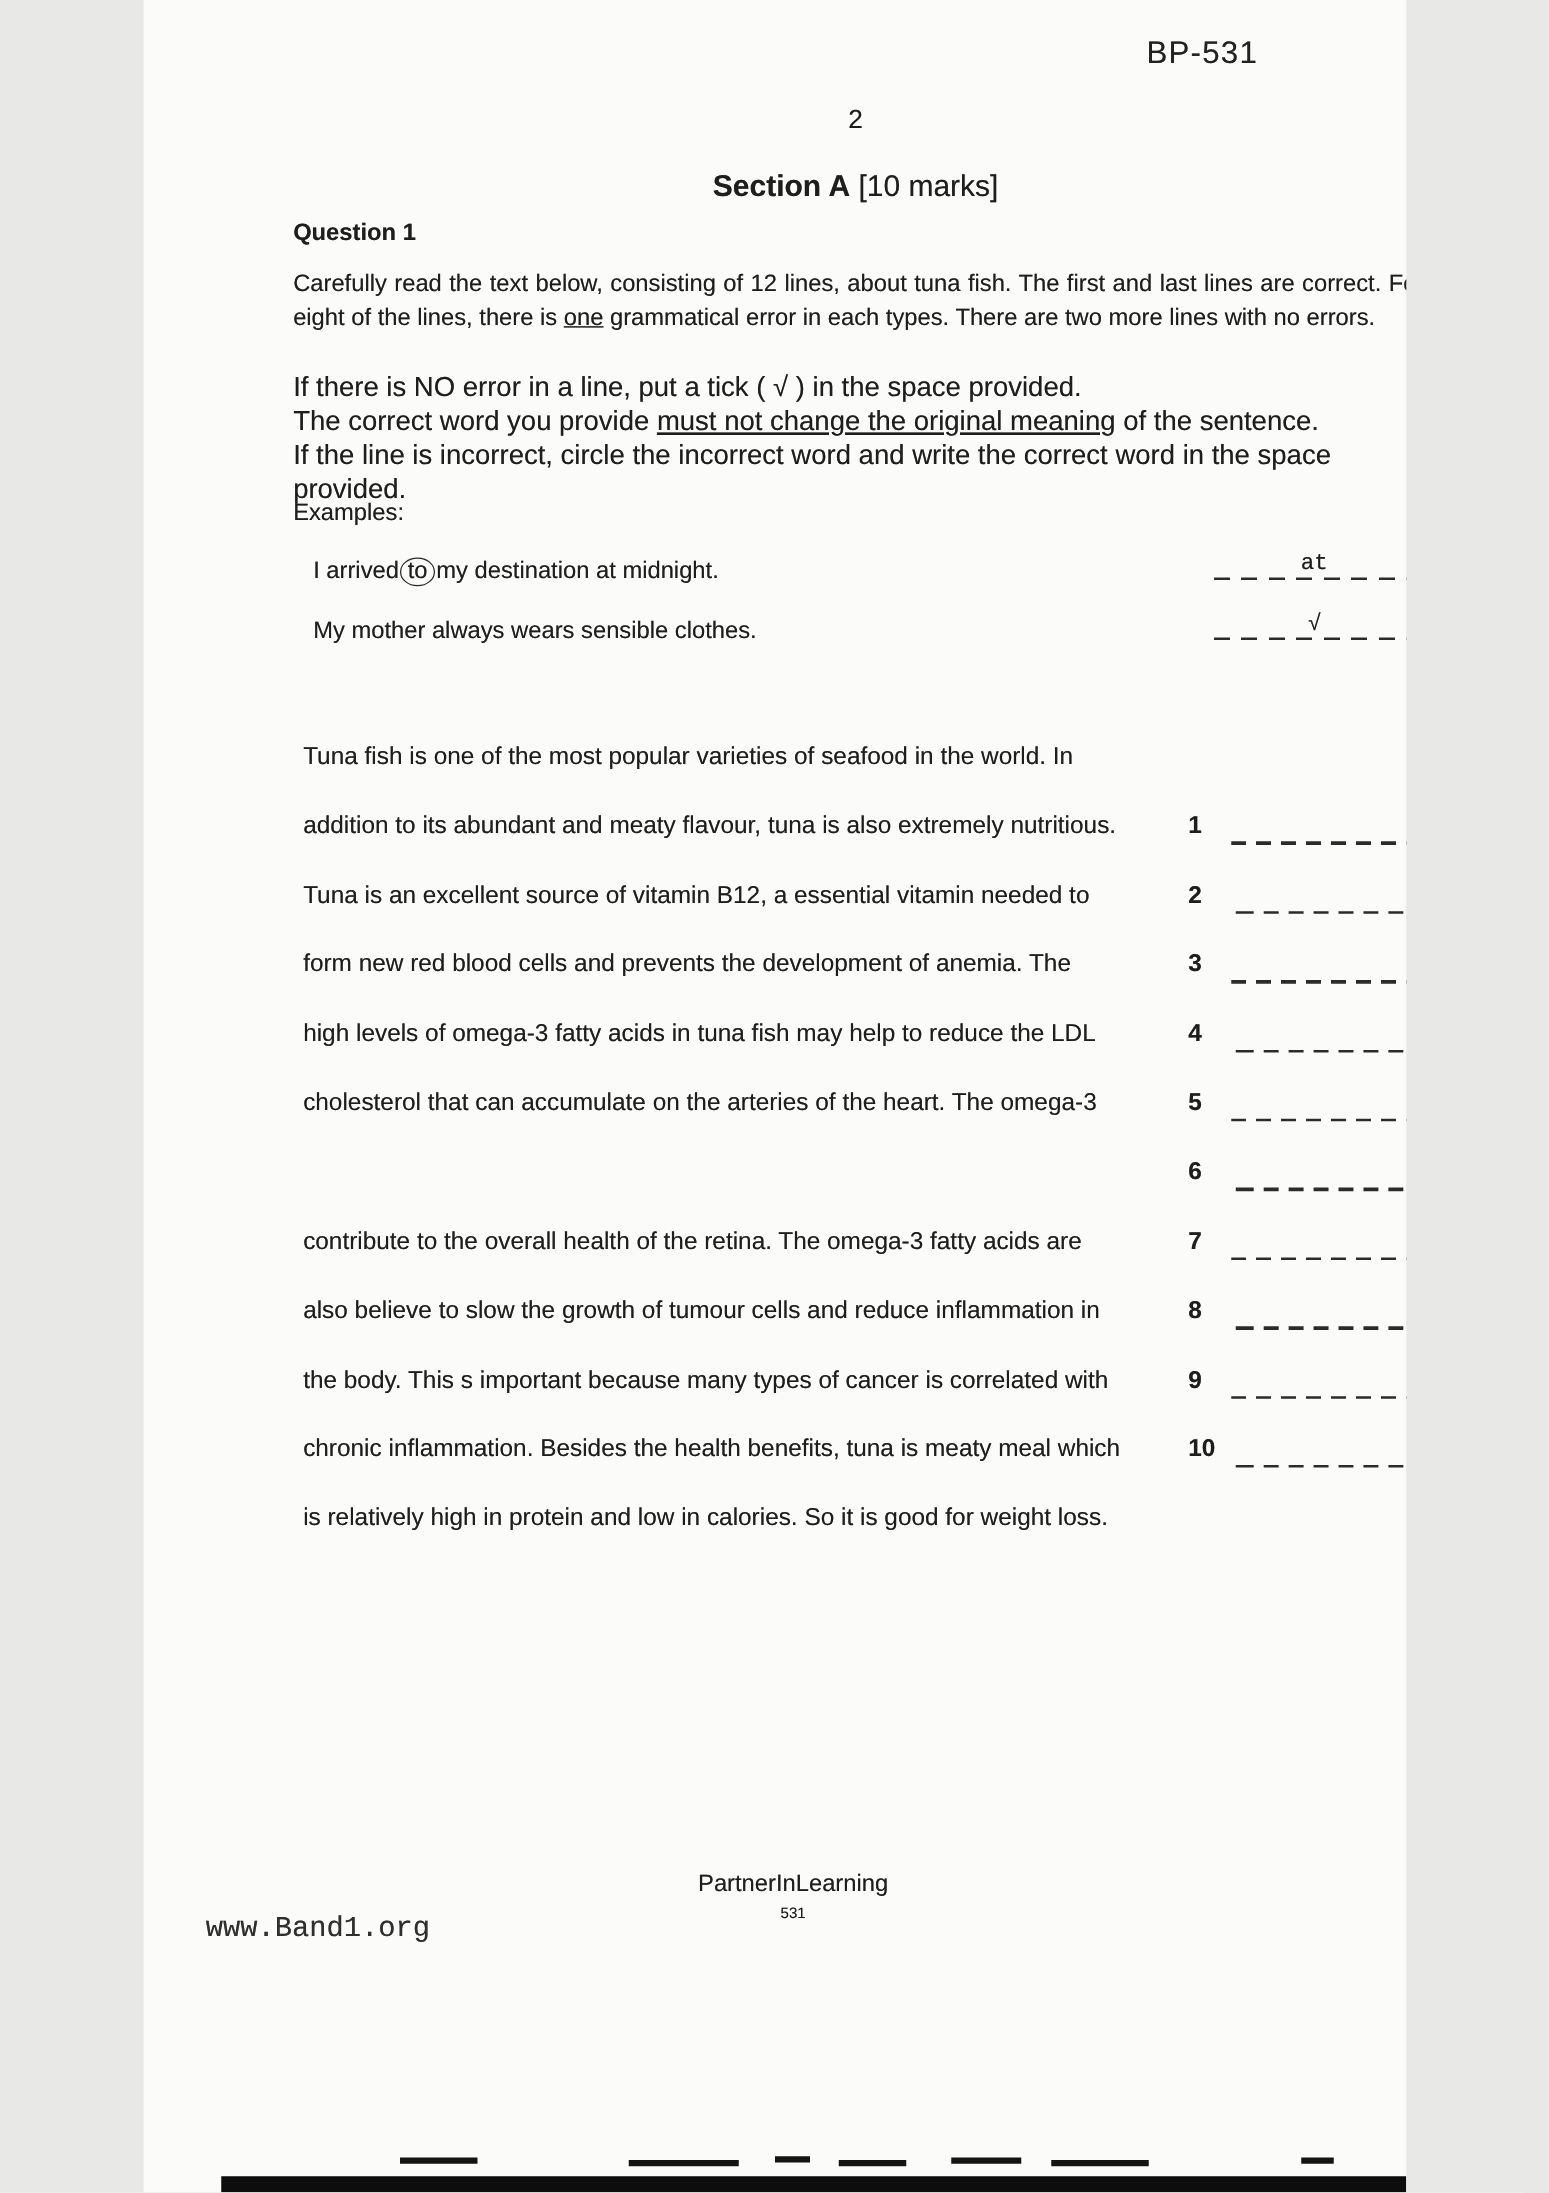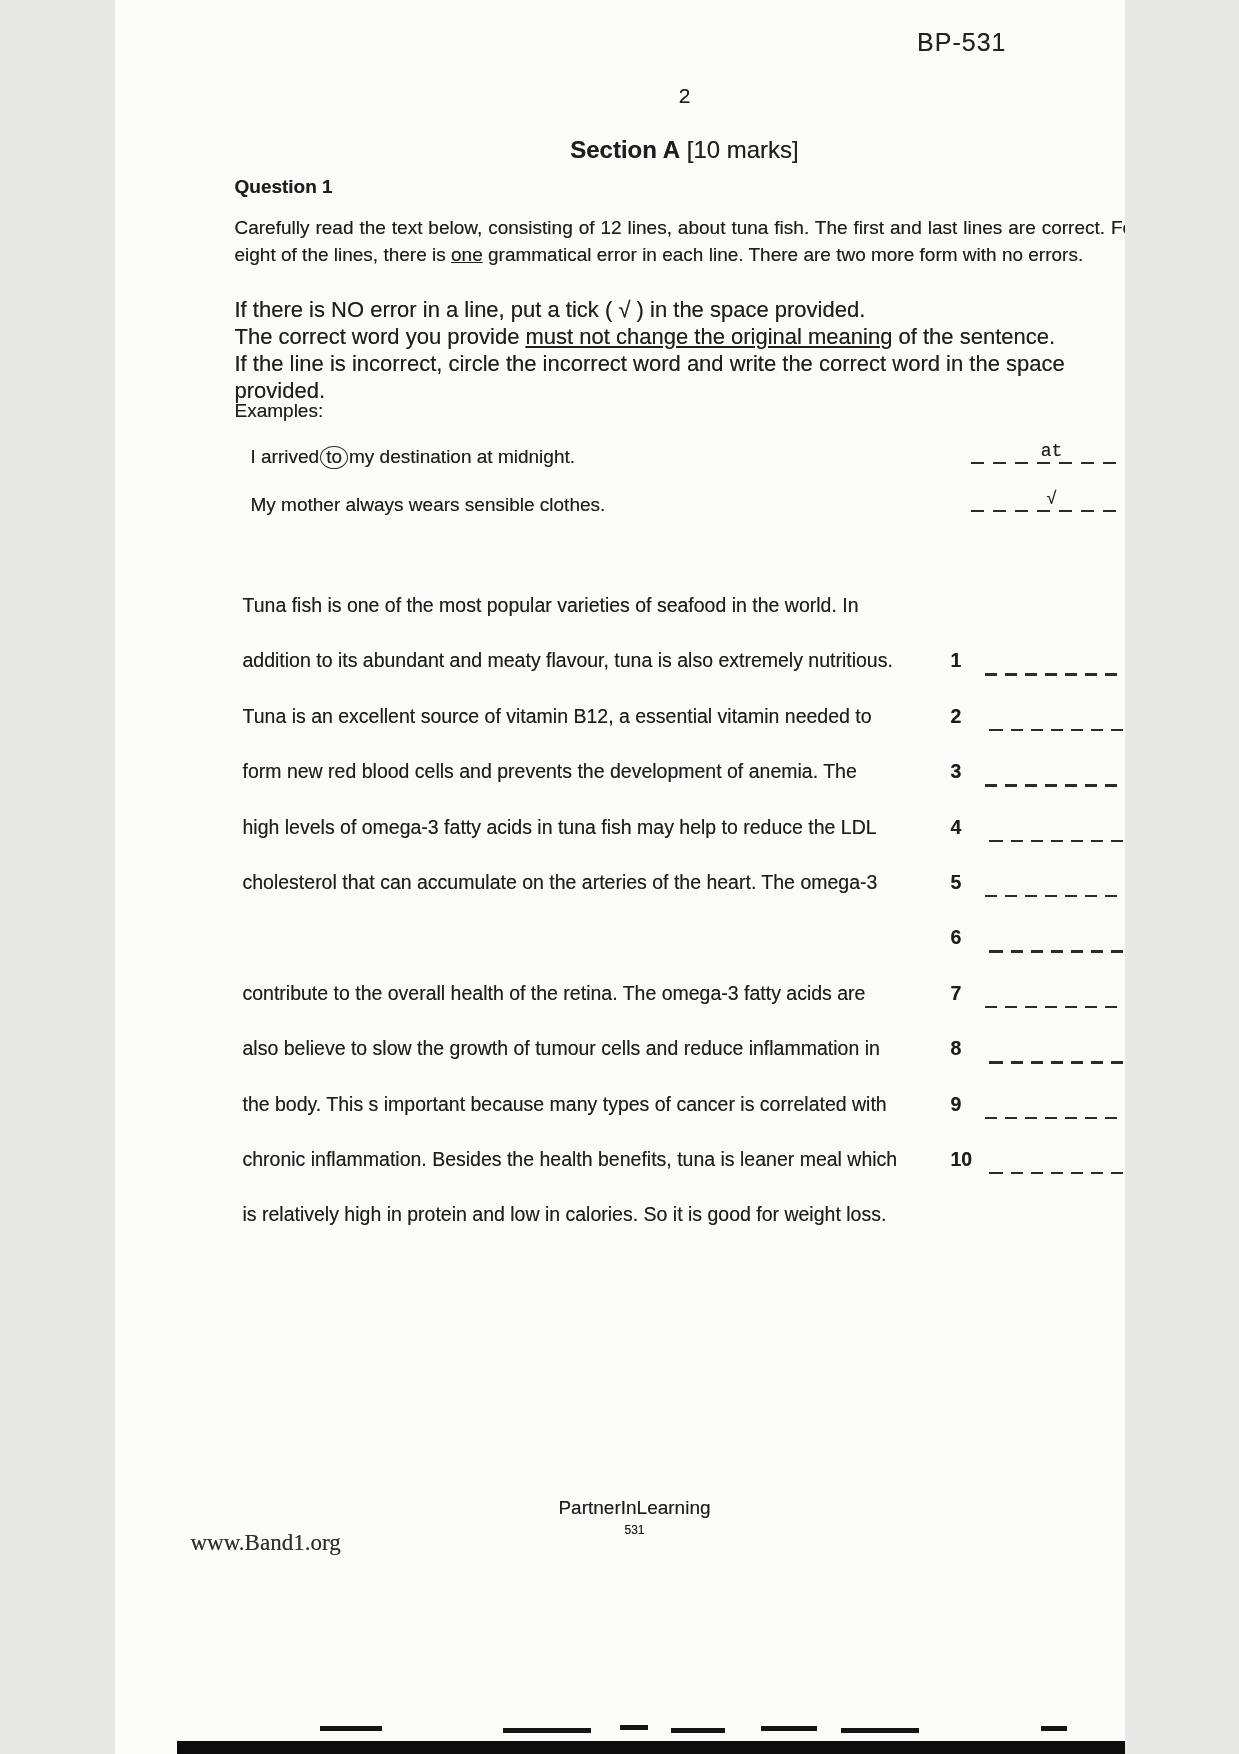--- a/index.html
+++ b/index.html
@@ -42,21 +42,21 @@
   .pline{position:relative;height:55.4px;font-size:19.5px;}
   .pline .txt{position:absolute;left:0;top:14px;width:690px;white-space:nowrap;}
   .pline .num{position:absolute;left:708px;top:14px;width:34px;font-weight:bold;text-align:left;}
   .pline .blank{
     position:absolute;left:742px;top:38px;width:162px;height:2.4px;
     background:repeating-linear-gradient(90deg,#2b2b2b 0 12px,transparent 12px 20px);
   }
   .pline:nth-child(odd) .blank{background-position:6px 0;}
   .footer-brand{position:absolute;top:1497px;left:0;width:1040px;text-align:center;font-size:19px;}
   .footer-code{position:absolute;top:1523px;left:0;width:1040px;text-align:center;font-size:12px;}
-  .watermark{position:absolute;top:1530px;left:50px;font-family:Liberation Serif, serif;font-size:23px;color:#2f2f2f;margin-left:26px;}
+  .watermark{position:absolute;top:1530px;left:50px;font-family:Liberation Mono, monospace;font-size:23px;color:#2f2f2f;}
   .scan-bar{position:absolute;bottom:0;left:62px;right:0;height:13px;background:#0d0d0d;}
   .scan-dash{position:absolute;height:5px;background:#141414;}
   .sd1{top:1726px;left:205px;width:62px;}
   .sd2{top:1728px;left:388px;width:88px;}
   .sd3{top:1725px;left:505px;width:28px;}
   .sd4{top:1728px;left:556px;width:54px;}
   .sd5{top:1726px;left:646px;width:56px;}
   .sd6{top:1728px;left:726px;width:78px;}
   .sd7{top:1726px;left:926px;width:26px;}
   .sd8{top:1728px;left:1076px;width:46px;}
@@ -66,21 +66,21 @@
 
 <div class="page">
 
   <div class="doc-code">BP-531</div>
   <div class="page-num">2</div>
 
   <div class="section-head"><b>Section A</b><span> [10 marks]</span></div>
 
   <div class="q-label">Question 1</div>
 
-  <div class="intro"><span>Carefully read the text below, consisting of 12 lines, about tuna fish. The first and last lines are correct. For eight of the lines, there is </span><span class="u">one</span><span> grammatical error in each line. There are two more form with no errors.</span></div>
+  <div class="intro"><span>Carefully read the text below, consisting of 12 lines, about tuna fish. The first and last lines are correct. For eight of the lines, there is </span><span class="u">one</span><span> grammatical error in each types. There are two more lines with no errors.</span></div>
 
   <div class="rules">
     <div>If there is NO error in a line, put a tick ( √ ) in the space provided.</div>
     <div><span>The correct word you provide </span><span class="u">must not change the original meaning</span><span> of the sentence.</span></div>
     <div>If the line is incorrect, circle the incorrect word and write the correct word in the space provided.</div>
   </div>
 
   <div class="examples-label">Examples:</div>
 
   <div class="example-row ex1"><span>I arrived</span><span class="circled">to</span><span>my destination at midnight.</span></div>
@@ -137,21 +137,21 @@
       <span class="txt">also believe to slow the growth of tumour cells and reduce inflammation in</span>
       <span class="num">8</span>
       <span class="blank"></span>
     </div>
     <div class="pline">
       <span class="txt">the body. This s important because many types of cancer is correlated with</span>
       <span class="num">9</span>
       <span class="blank"></span>
     </div>
     <div class="pline">
-      <span class="txt">chronic inflammation. Besides the health benefits, tuna is leaner meal which</span>
+      <span class="txt">chronic inflammation. Besides the health benefits, tuna is meaty meal which</span>
       <span class="num">10</span>
       <span class="blank"></span>
     </div>
     <div class="pline">
       <span class="txt">is relatively high in protein and low in calories. So it is good for weight loss.</span>
     </div>
   </div>
 
   <div class="footer-brand">PartnerInLearning</div>
   <div class="footer-code">531</div>

